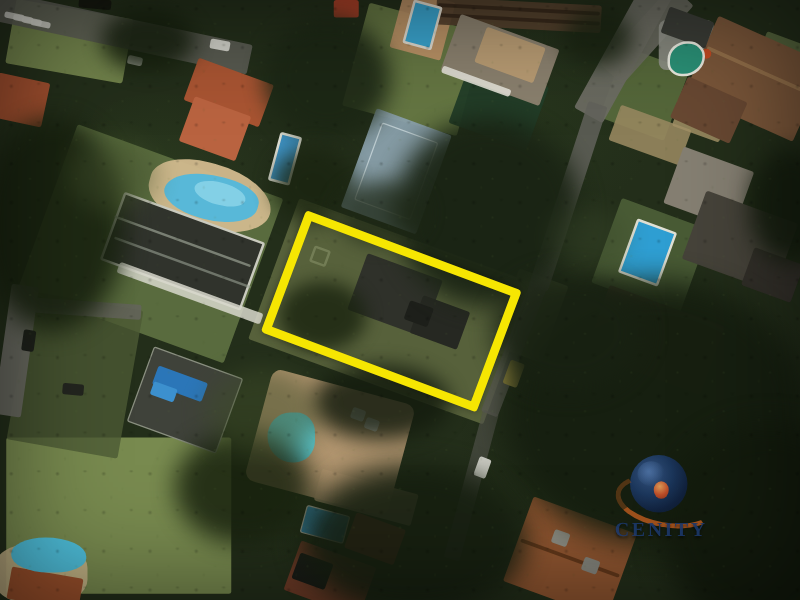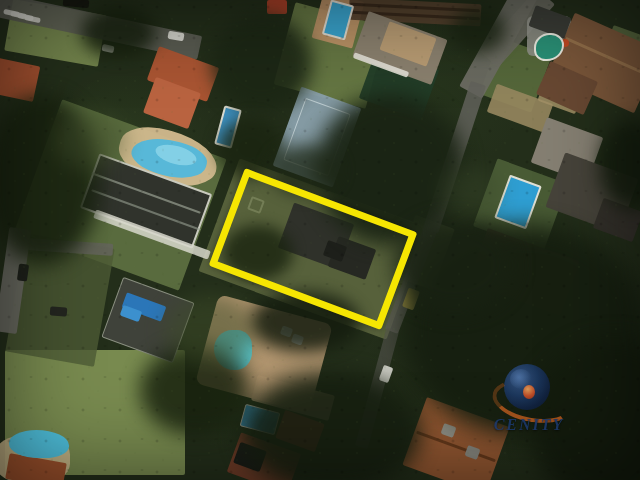--- a/index.html
+++ b/index.html
@@ -24,21 +24,21 @@
       radial-gradient(3px 2px at 31px 5px, rgba(10,16,6,.35), rgba(10,16,6,0) 65%),
       radial-gradient(2px 3px at 15px 26px, rgba(70,88,44,.25), rgba(70,88,44,0) 65%);
     background-size:37px 31px;
   }
   .vignette{position:absolute;inset:0;z-index:45;pointer-events:none;
     box-shadow:inset 0 0 90px rgba(0,0,0,.55);}
   
   #highlight{position:absolute;box-sizing:border-box;background:transparent;z-index:40;
     border-radius:3px;box-shadow:0 0 6px rgba(0,0,0,.35);}
   
-  .wm{position:absolute;inset:0;z-index:50;pointer-events:none;opacity:.92;font-style:italic;}
+  .wm{position:absolute;inset:0;z-index:50;pointer-events:none;opacity:.92;}
   .wm-globe{position:absolute;left:504px;top:364px;width:46px;height:46px;border-radius:50%;
     background:radial-gradient(circle at 35% 32%, #3a5e96 0%, #1c3a6a 42%, #102348 70%, #0a1830 100%);
     opacity:.88;}
   .wm-globe-hl{position:absolute;left:510px;top:369px;width:22px;height:20px;border-radius:50%;
     background:radial-gradient(circle at 40% 40%, rgba(92,132,190,.65), rgba(92,132,190,0) 70%);}
   .wm-orbit{position:absolute;left:492px;top:380px;width:74px;height:34px;border-radius:50%;
     border:4px solid rgba(0,0,0,0);border-bottom-color:#b85a1e;border-left-color:rgba(184,90,30,.45);
     transform:rotate(10deg);opacity:.9;}
   .wm-core{position:absolute;left:523px;top:385px;width:12px;height:14px;border-radius:50%;
     background:radial-gradient(circle at 40% 30%, #e8a25c 0%, #c8502a 55%, #8e3418 100%);}

